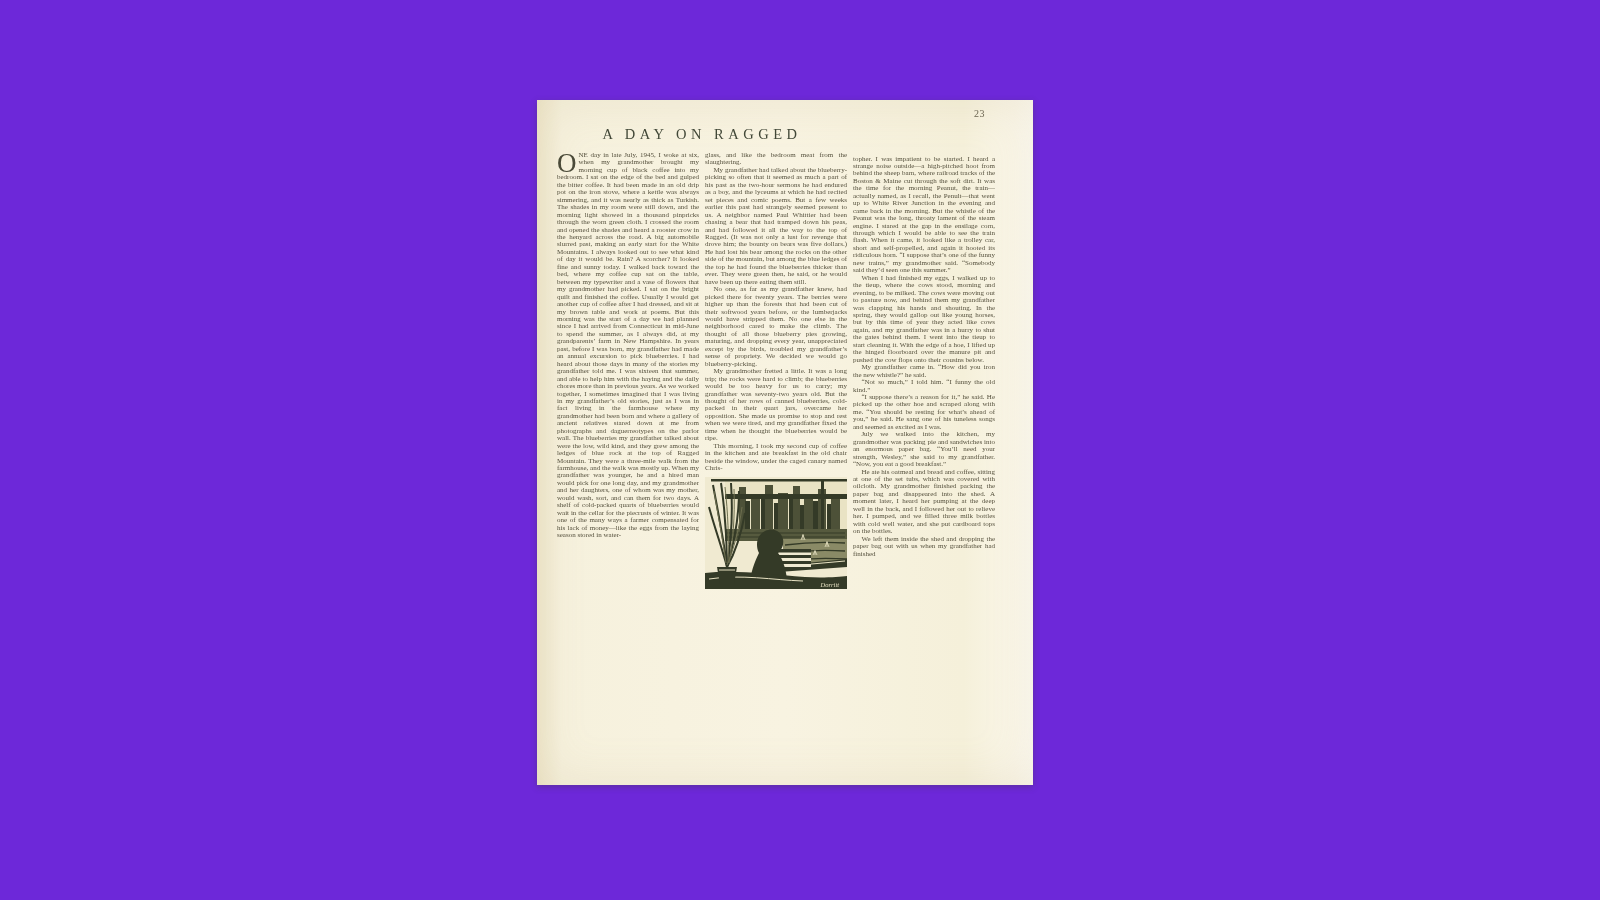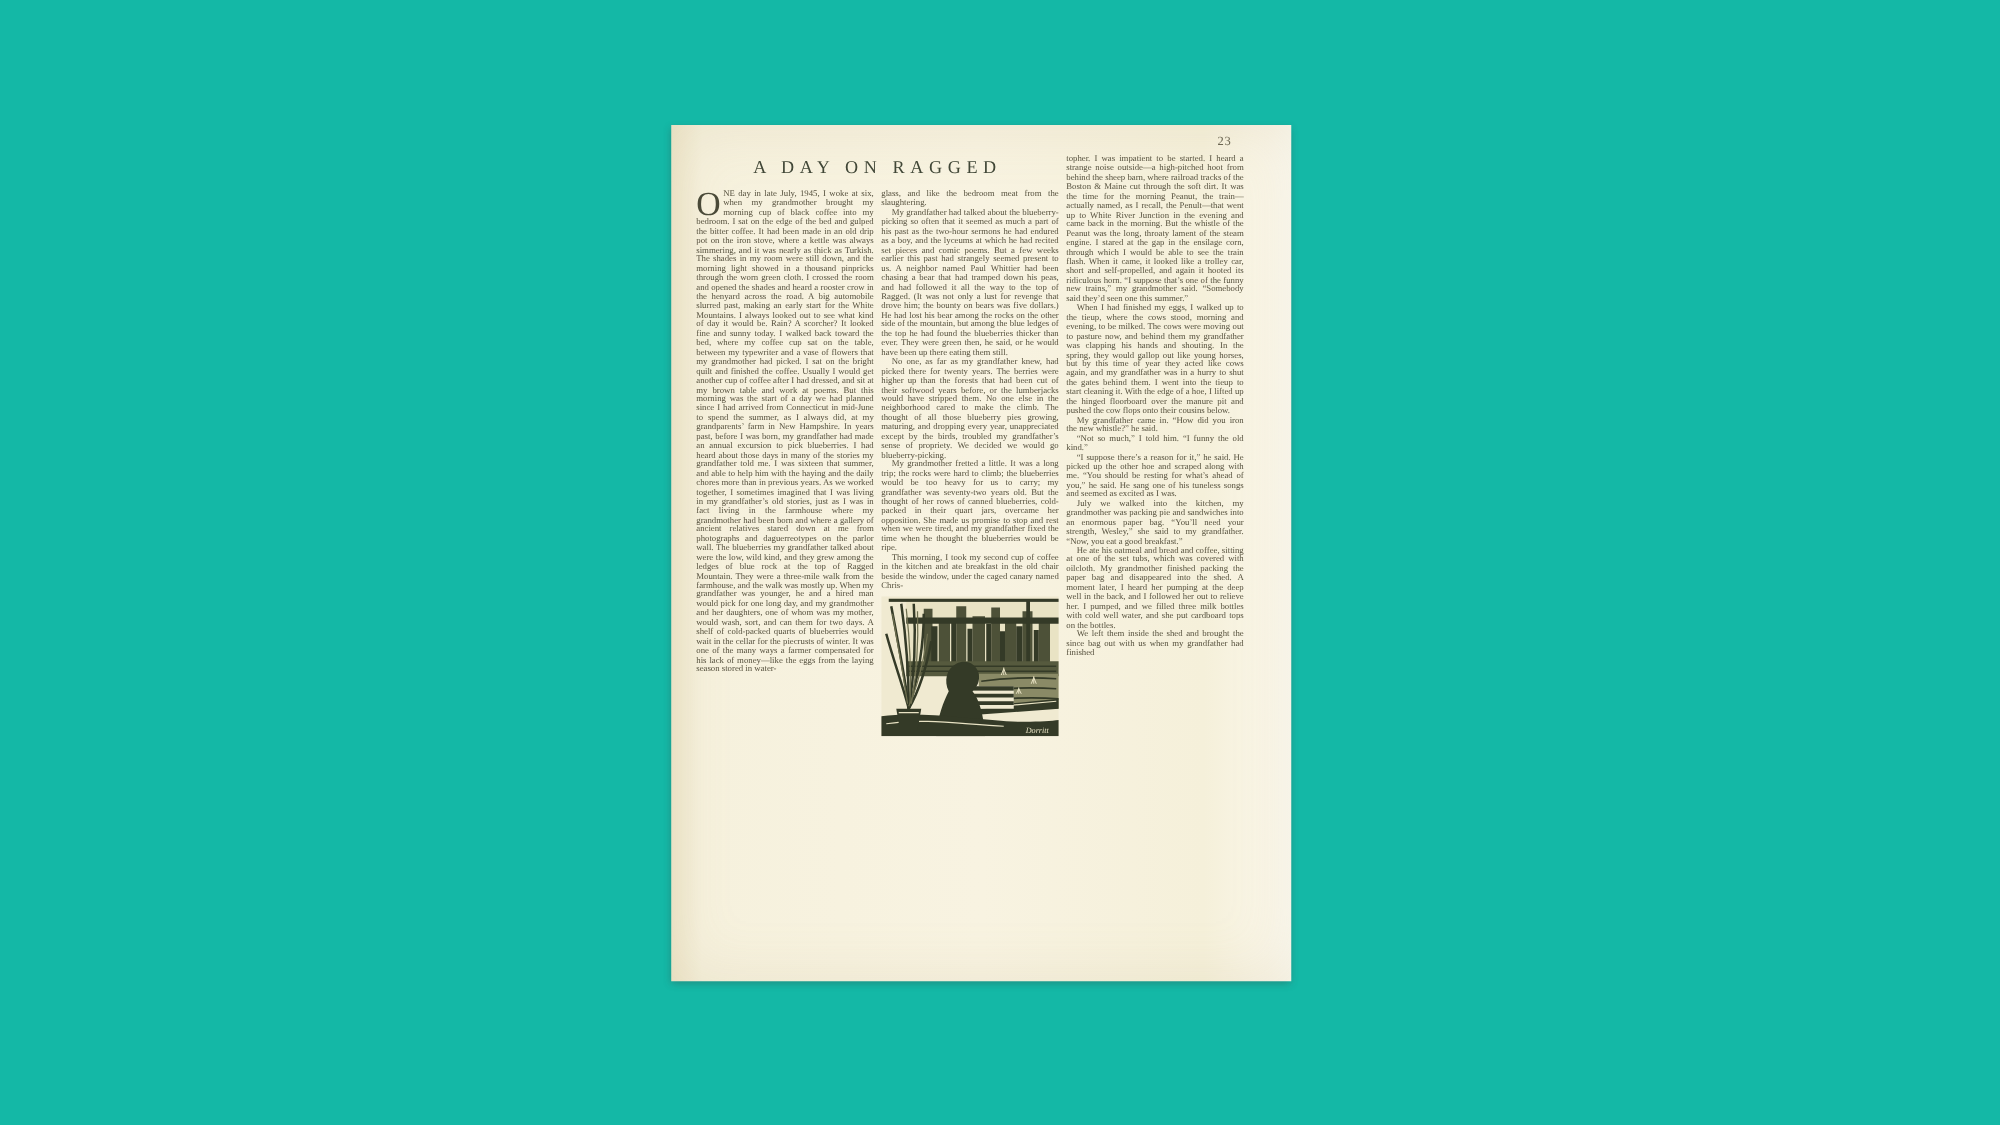--- a/index.html
+++ b/index.html
@@ -7,21 +7,21 @@
     padding: 0;
     width: 1600px;
     height: 900px;
     background: #e8eaed;
     overflow: hidden;
     font-family: "Liberation Serif", serif;
   }
   .backdrop {
     position: absolute;
     inset: 0;
-    background: #14b8a6;
+    background: #6d28d9;
   }
   .page {
     position: absolute;
     left: 537px;
     top: 100px;
     width: 496px;
     height: 685px;
     background: linear-gradient(90deg, #efe7cc 0%, #f6f1dd 5%, #f8f3e1 50%, #f5f0da 86%, #faf6e8 96%, #fdfbf2 100%);
     box-shadow: 0 2px 6px rgba(60,60,60,0.35), inset 0 0 50px rgba(182,162,112,0.16);
   }
@@ -33,20 +33,21 @@
     color: #6a6450;
     letter-spacing: 0.5px;
   }
   .content {
     position: absolute;
     left: 20px;
     top: 24px;
     right: 38px;
     display: flex;
     gap: 6px;
+    align-items: center;
   }
   .left-two { width: 290px; flex: none; }
   .two-cols { display: flex; gap: 6px; }
   h1.title {
     margin: 2px 0 9px 0;
     text-align: center;
     font-size: 14.5px;
     font-weight: 400;
     letter-spacing: 4.5px;
     color: #414737;
@@ -190,18 +191,18 @@
       </div>
 
       <div class="col">
         <p class="flow">topher. I was impatient to be started. I heard a strange noise outside—a high-pitched hoot from behind the sheep barn, where railroad tracks of the Boston &amp; Maine cut through the soft dirt. It was the time for the morning Peanut, the train—actually named, as I recall, the Penult—that went up to White River Junction in the evening and came back in the morning. But the whistle of the Peanut was the long, throaty lament of the steam engine. I stared at the gap in the ensilage corn, through which I would be able to see the train flash. When it came, it looked like a trolley car, short and self-propelled, and again it hooted its ridiculous horn. “I suppose that’s one of the funny new trains,” my grandmother said. “Somebody said they’d seen one this summer.”</p>
         <p>When I had finished my eggs, I walked up to the tieup, where the cows stood, morning and evening, to be milked. The cows were moving out to pasture now, and behind them my grandfather was clapping his hands and shouting. In the spring, they would gallop out like young horses, but by this time of year they acted like cows again, and my grandfather was in a hurry to shut the gates behind them. I went into the tieup to start cleaning it. With the edge of a hoe, I lifted up the hinged floorboard over the manure pit and pushed the cow flops onto their cousins below.</p>
         <p>My grandfather came in. “How did you iron the new whistle?” he said.</p>
         <p>“Not so much,” I told him. “I funny the old kind.”</p>
         <p>“I suppose there’s a reason for it,” he said. He picked up the other hoe and scraped along with me. “You should be resting for what’s ahead of you,” he said. He sang one of his tuneless songs and seemed as excited as I was.</p>
         <p>July we walked into the kitchen, my grandmother was packing pie and sandwiches into an enormous paper bag. “You’ll need your strength, Wesley,” she said to my grandfather. “Now, you eat a good breakfast.”</p>
         <p>He ate his oatmeal and bread and coffee, sitting at one of the set tubs, which was covered with oilcloth. My grandmother finished packing the paper bag and disappeared into the shed. A moment later, I heard her pumping at the deep well in the back, and I followed her out to relieve her. I pumped, and we filled three milk bottles with cold well water, and she put cardboard tops on the bottles.</p>
-        <p>We left them inside the shed and brought the since bag out with us when my grandfather had finished</p>
+        <p>We left them inside the shed and dropping the paper bag out with us when my grandfather had finished</p>
       </div>
 
     </div>
   </div>
 </div>
 
 </body></html>

